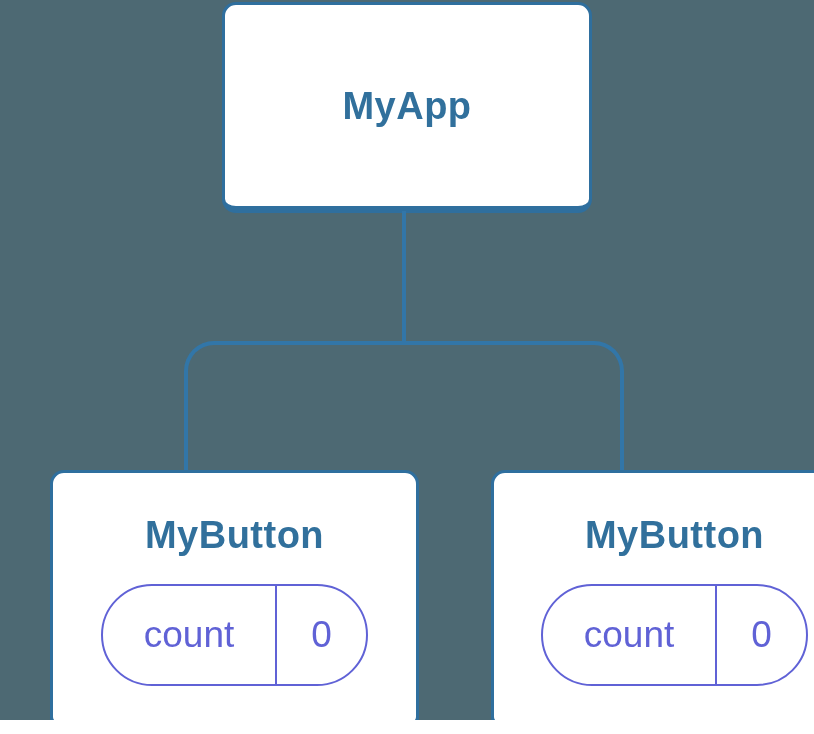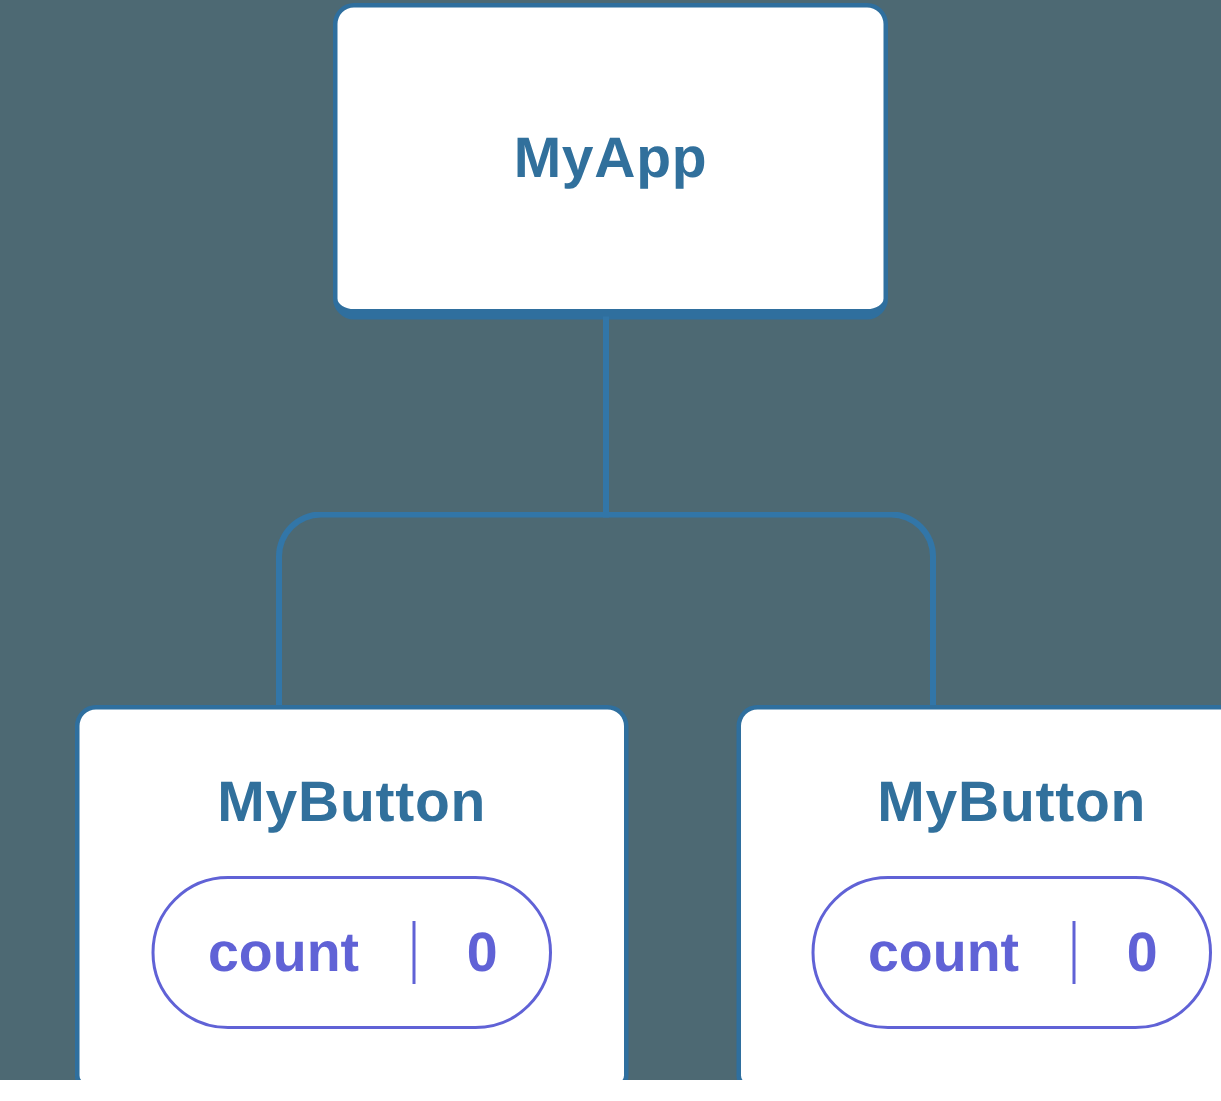--- a/index.html
+++ b/index.html
@@ -55,23 +55,22 @@
   }
   .state-pill {
     margin-top: 27px;
     box-sizing: border-box;
     width: 267px; height: 102px;
     border: 2.5px solid var(--pill-accent, #6062d6);
     border-radius: 51px;
     display: flex;
     color: var(--pill-accent, #6062d6);
     font-size: 37px;
-    font-weight: 700;
+    font-weight: 400;
     background: transparent;
-    align-items: center;
   }
   .pill-name {
     flex: 0 0 172px;
     display: flex; align-items: center; justify-content: center;
     border-right: 2.5px solid var(--pill-accent, #6062d6);
   }
   .pill-value {
     flex: 1 1 auto;
     display: flex; align-items: center; justify-content: center;
   }

